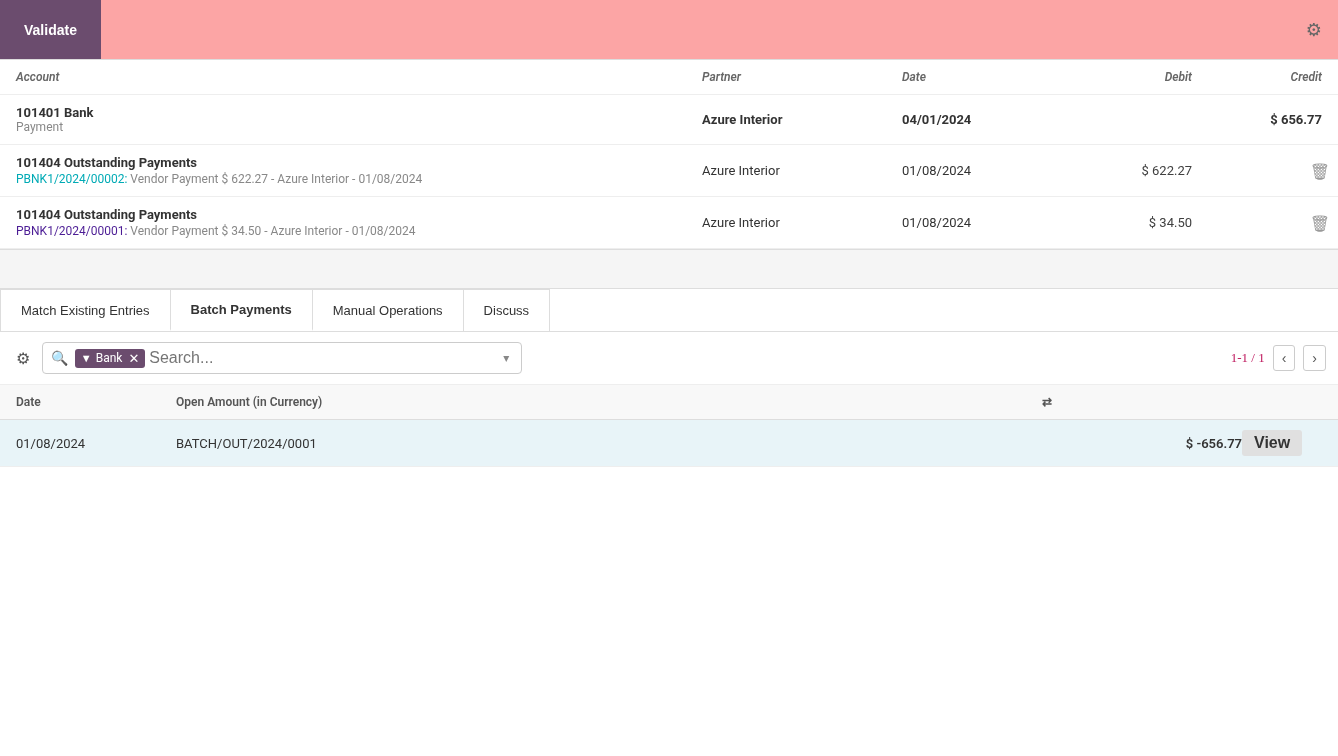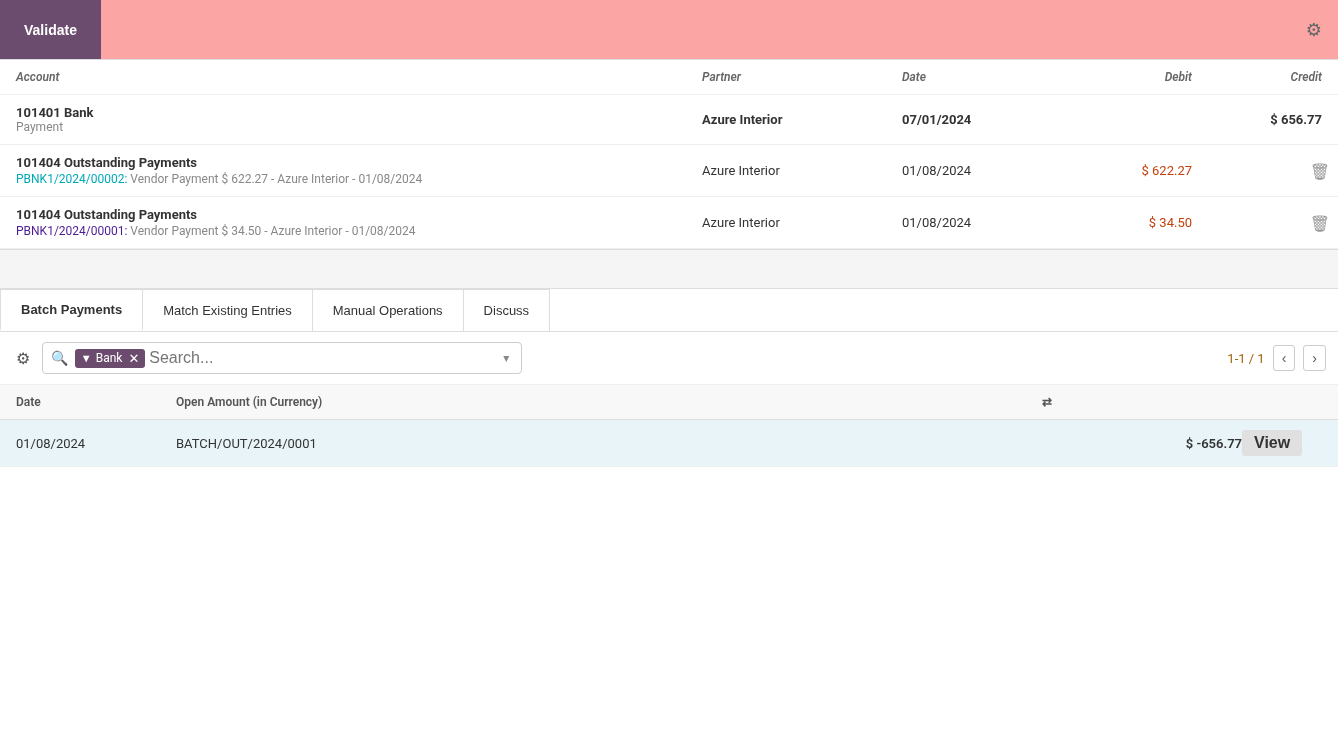--- a/index.html
+++ b/index.html
@@ -72,21 +72,21 @@
 
     .row-account { }
     .row-account .account-name { font-weight: 700; font-size: 13px; }
     .row-account .account-sub { color: #888; font-size: 12px; }
     .row-account .account-link { color: #00aab5; font-size: 12px; margin-top: 2px; }
 
     .row-partner { color: #333; }
     .row-partner.bold { font-weight: 700; }
     .row-date { color: #333; }
     .row-date.bold { font-weight: 700; }
-    .row-debit { text-align: right; color: #c2410c; }
+    .row-debit { text-align: right; color: #404040; }
     .row-credit { text-align: right; color: #333; font-weight: 700; }
 
     .delete-icon {
       position: absolute;
       right: 8px;
       top: 50%;
       transform: translateY(-50%);
       color: #999;
       cursor: pointer;
       font-size: 16px;
@@ -177,21 +177,21 @@
       cursor: pointer;
       padding: 0 4px;
       font-size: 12px;
     }
     .pagination {
       margin-left: auto;
       display: flex;
       align-items: center;
       gap: 8px;
     }
-    .pagination-text { font-size: 13px; color: #a16207; }
+    .pagination-text { font-size: 13px; color: #be185d; font-family: Liberation Serif, serif; }
     .pagination-btn {
       background: none;
       border: 1px solid #ccc;
       border-radius: 3px;
       cursor: pointer;
       padding: 4px 8px;
       color: #555;
       font-size: 14px;
     }
     .pagination-btn:disabled { color: #ccc; cursor: default; }
@@ -253,21 +253,21 @@
     <div class="col-header right">Debit</div>
     <div class="col-header right">Credit</div>
   </div>
 
   <div class="table-row">
     <div class="row-account">
       <div class="account-name">101401 Bank</div>
       <div class="account-sub">Payment</div>
     </div>
     <div class="row-partner bold">Azure Interior</div>
-    <div class="row-date bold">07/01/2024</div>
+    <div class="row-date bold">04/01/2024</div>
     <div class="row-debit"></div>
     <div class="row-credit">$ 656.77</div>
   </div>
 
   <div class="table-row">
     <div class="row-account">
       <div class="account-name">101404 Outstanding Payments</div>
       <div class="account-link">
         <span style="color:#00aab5; cursor:pointer;">PBNK1/2024/00002:</span><span style="color:#888;"> Vendor Payment $ 622.27 - Azure Interior - 01/08/2024</span>
       </div>
@@ -290,22 +290,22 @@
     <div class="row-date">01/08/2024</div>
     <div class="row-debit">$ 34.50</div>
     <div class="row-credit"></div>
     <div class="delete-icon">🗑</div>
   </div>
 </div>
 
 <div class="section-divider"></div>
 
 <div class="bottom-tabs">
+  <button class="bottom-tab">Match Existing Entries</button>
   <button class="bottom-tab active">Batch Payments</button>
-  <button class="bottom-tab">Match Existing Entries</button>
   <button class="bottom-tab">Manual Operations</button>
   <button class="bottom-tab">Discuss</button>
 </div>
 
 <div class="search-row">
   <button class="gear-btn">⚙</button>
 
   <div class="search-bar">
     <span class="search-icon">🔍</span>
     <div class="filter-tag">

